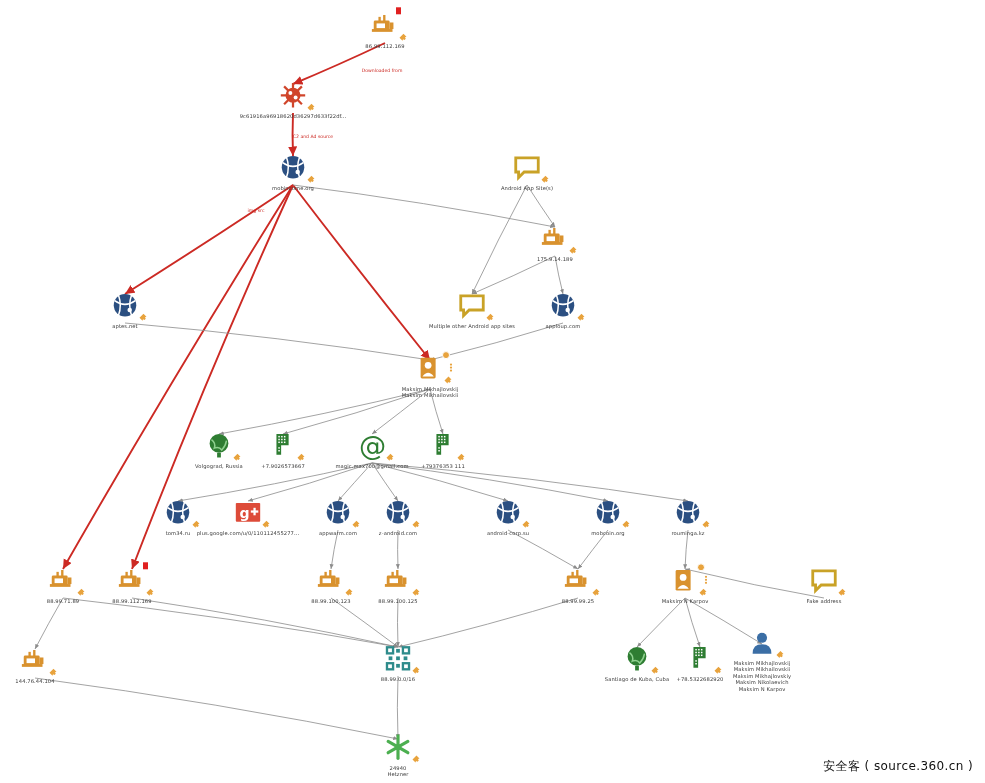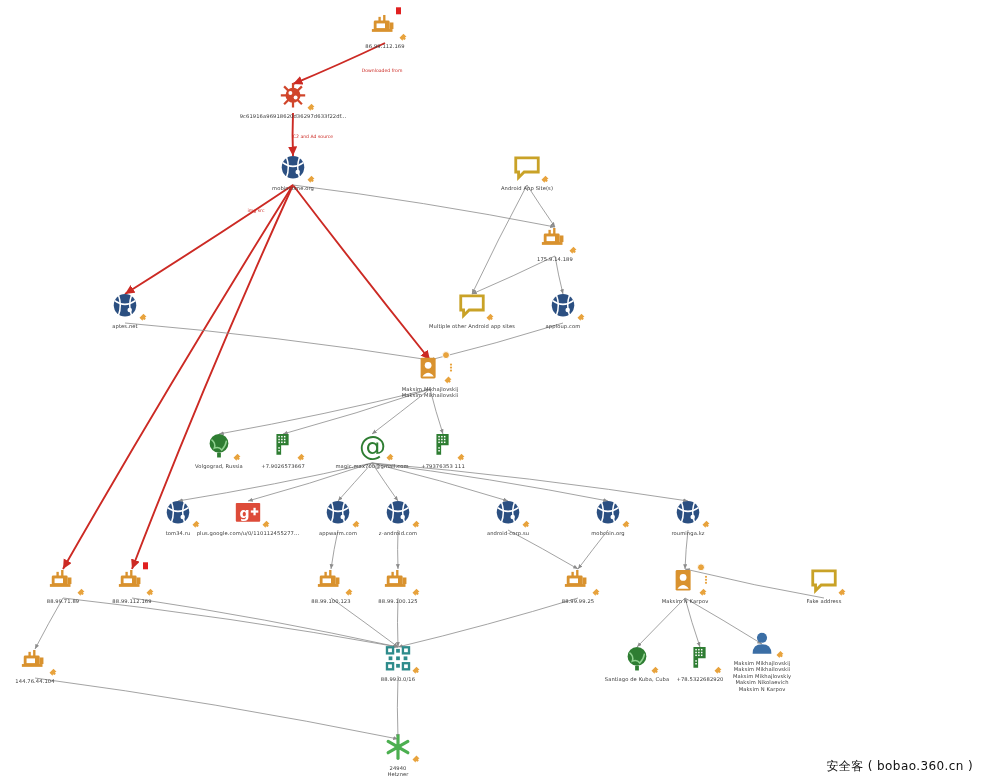--- a/index.html
+++ b/index.html
@@ -620,14 +620,14 @@
 Hetzner</div>
       </div>
     </div>
 
   <div id="edge-label-layer">
       <div class="edge-lbl" style="left: 382px; top: 70px;">Downloaded from</div>
       <div class="edge-lbl" style="left: 313px; top: 136px;">C2 and Ad source</div>
       <div class="edge-lbl" style="left: 256px; top: 210px;">img src</div>
     </div>
 
-  <div id="watermark">安全客 ( bobao.360.cn )</div>
+  <div id="watermark">安全客 ( source.360.cn )</div>
 </div>
 
 </body></html>

